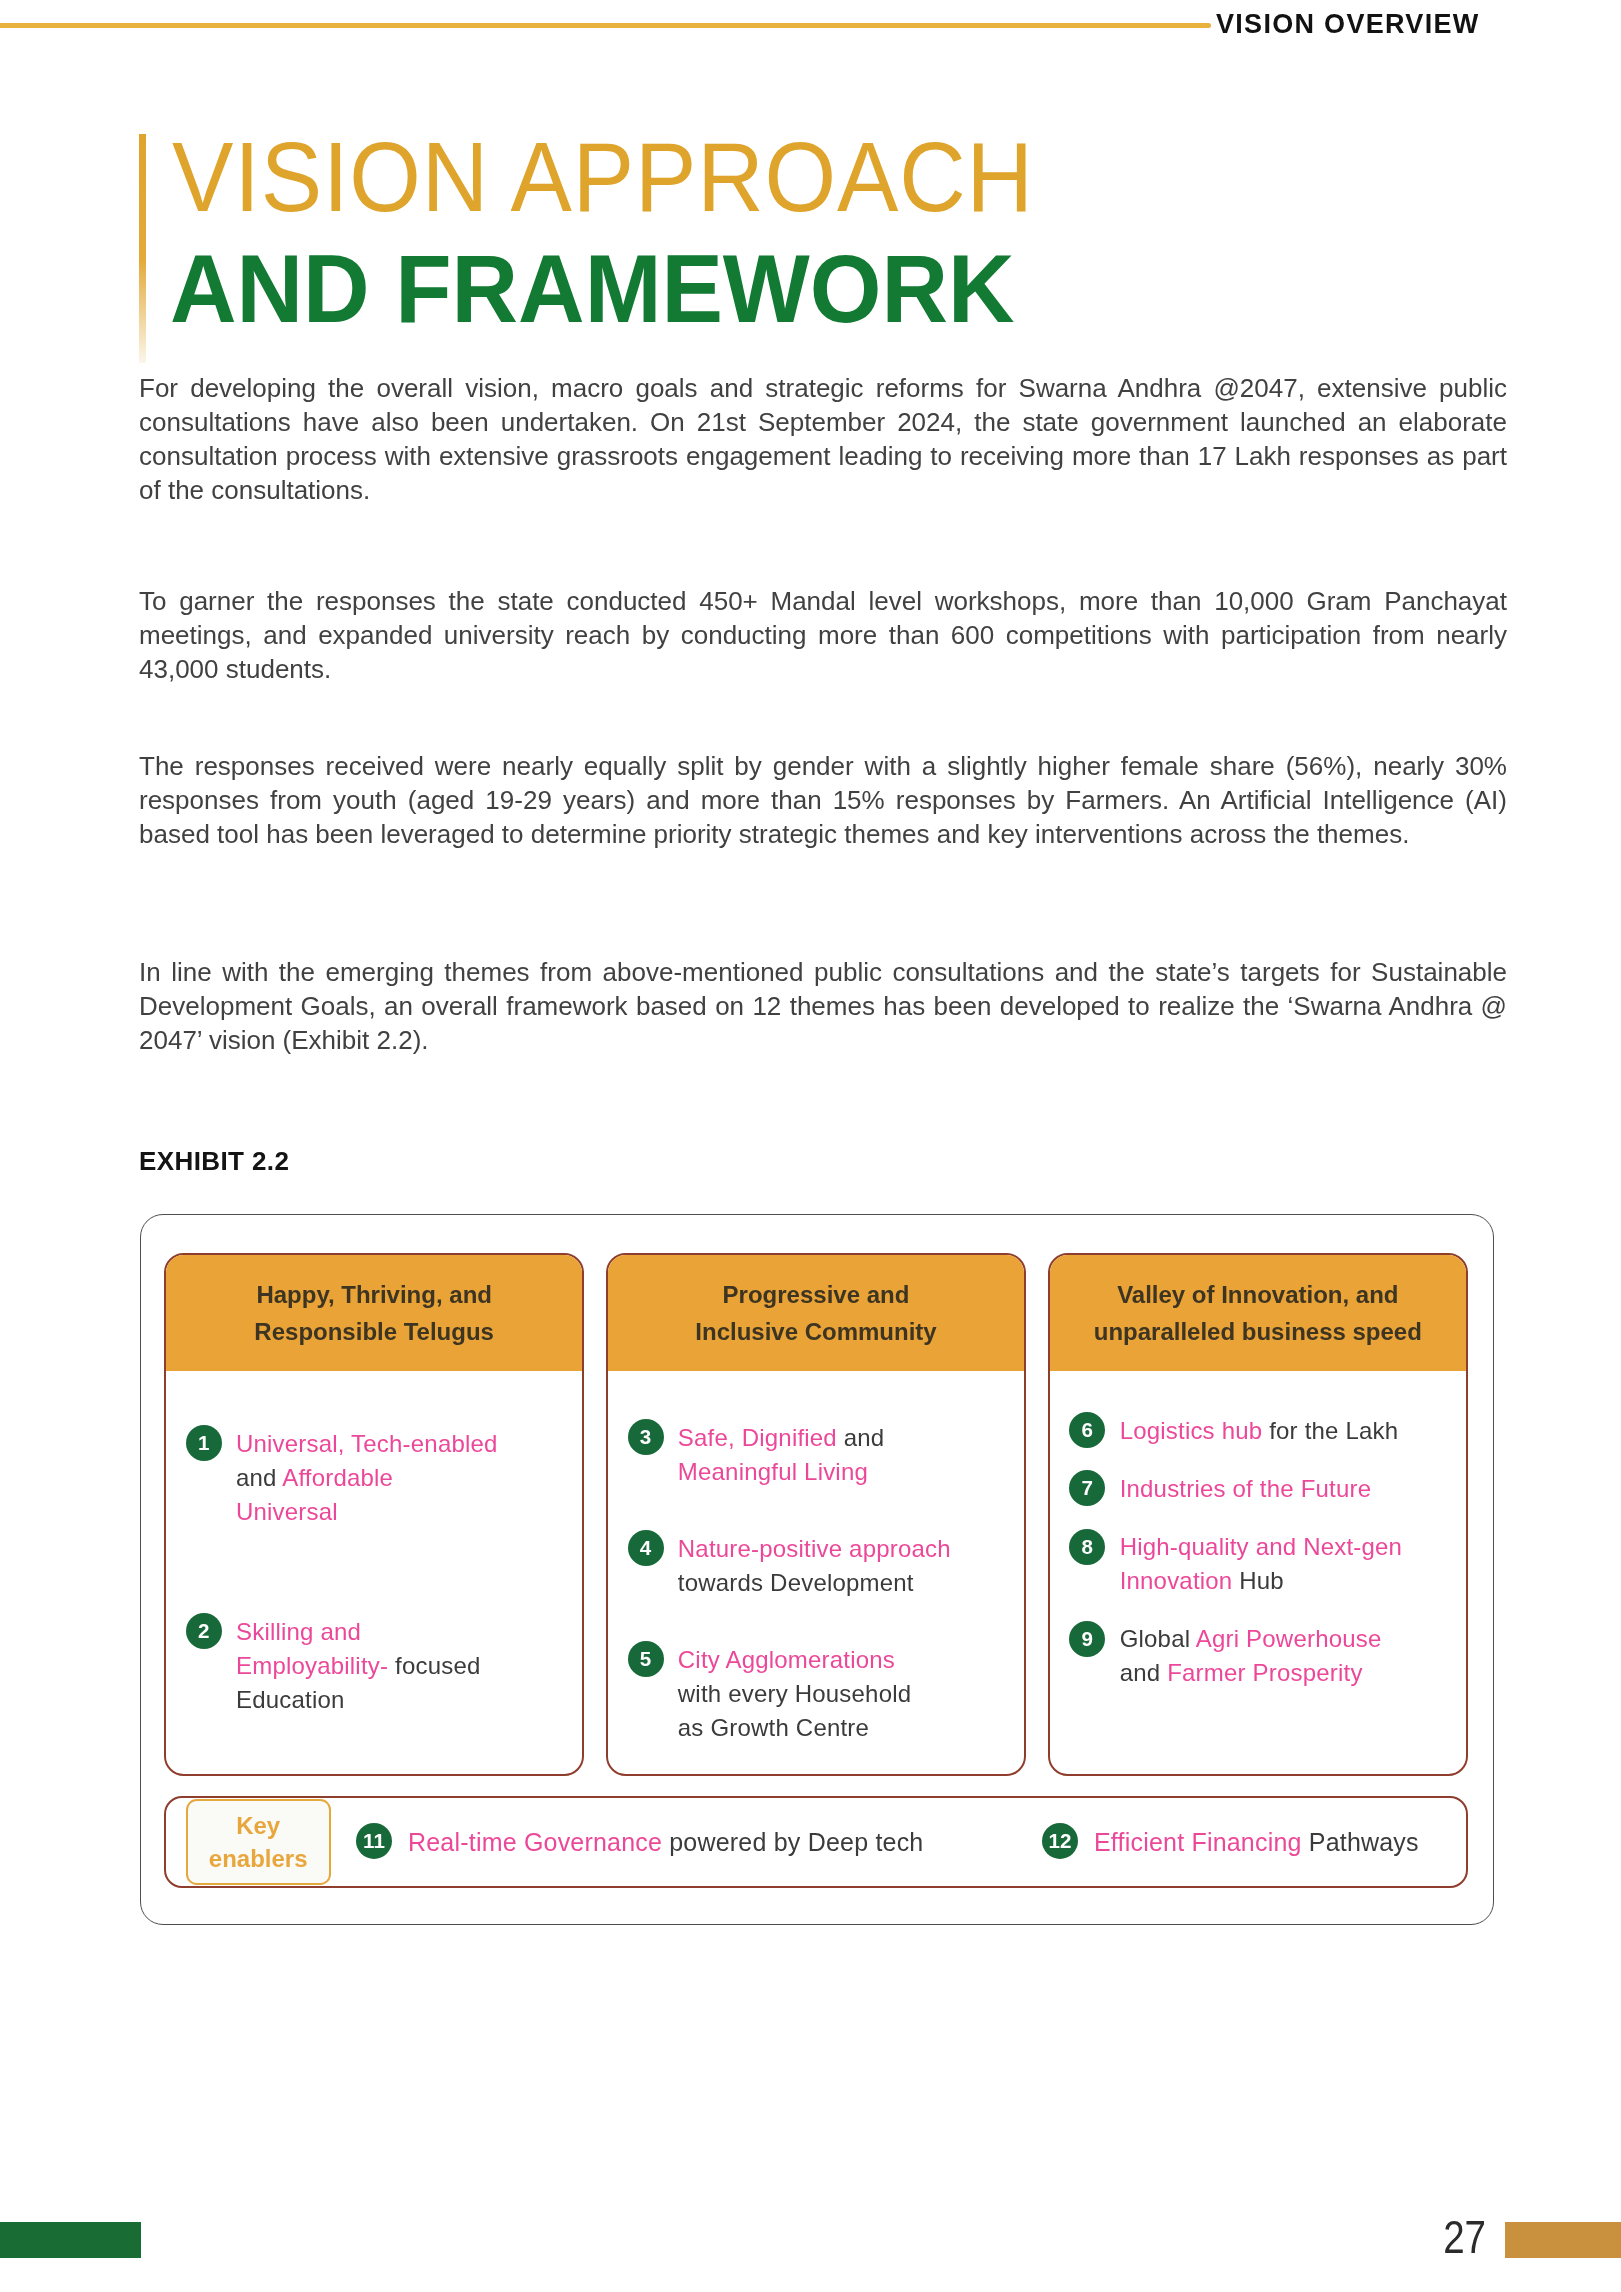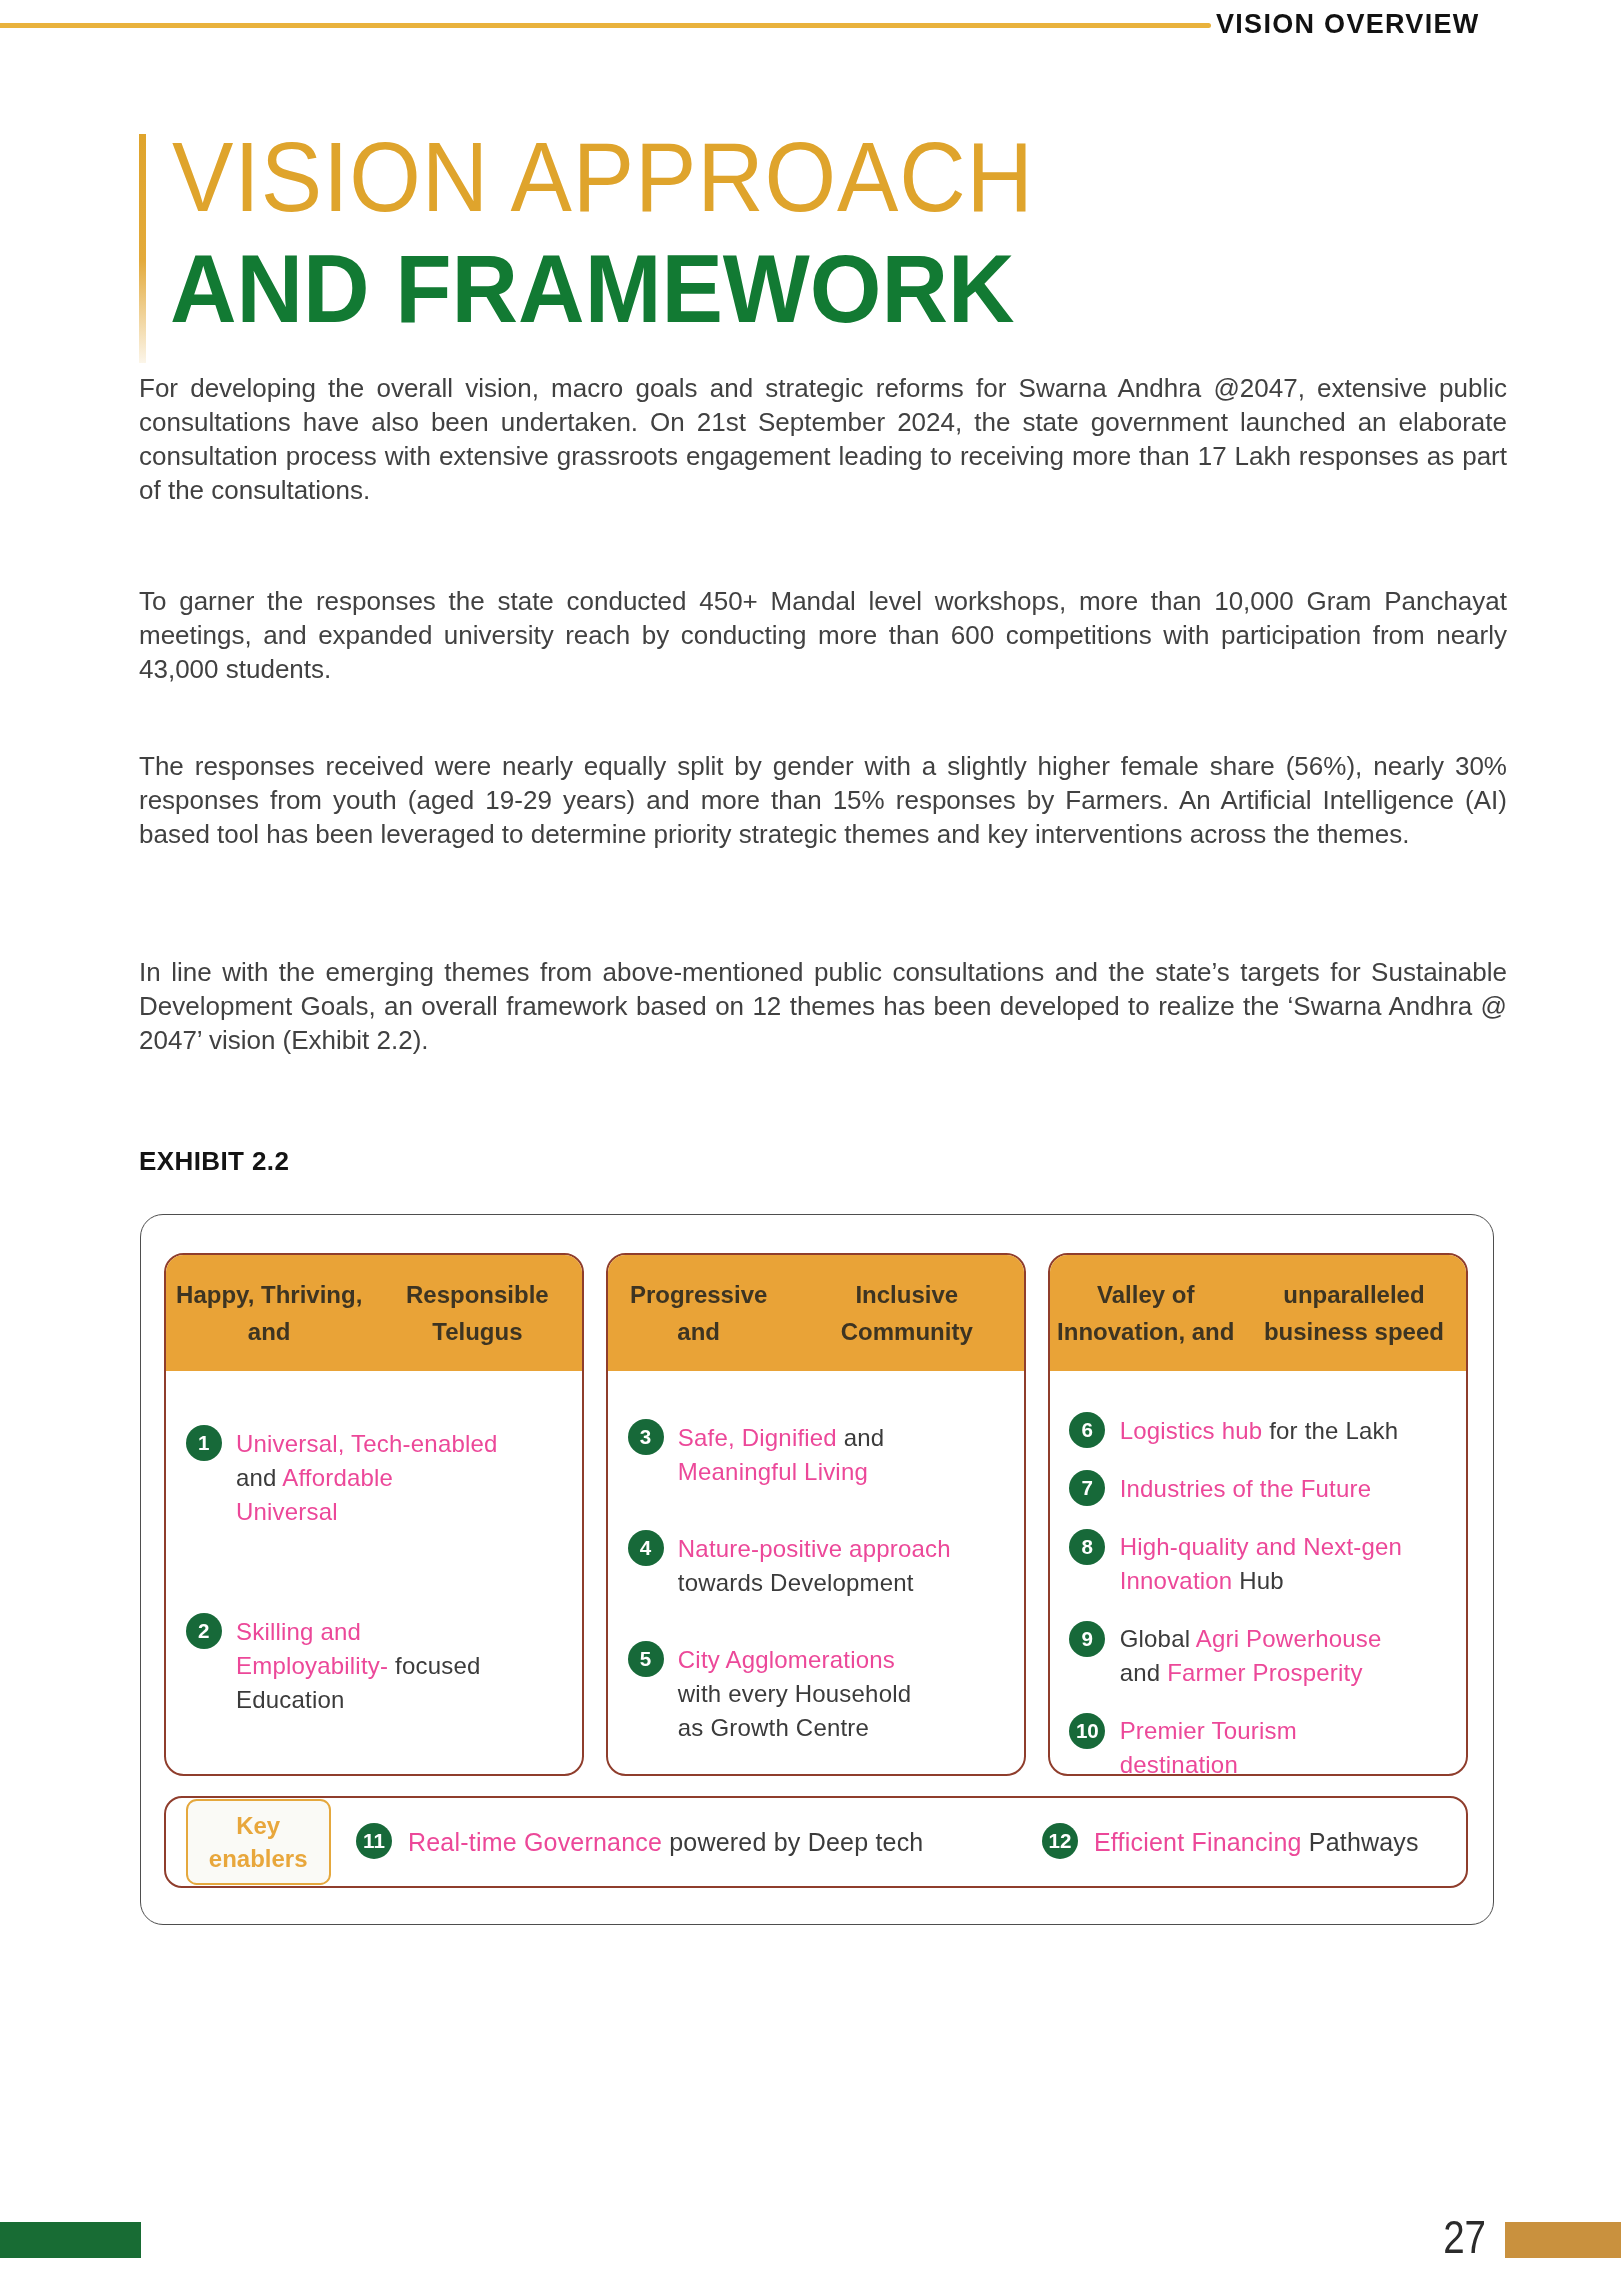--- a/index.html
+++ b/index.html
@@ -26,21 +26,21 @@
     line-height:34px; color:#414141; text-align:justify; }
   .p1{top:371px}.p2{top:584px}.p3{top:749px}.p4{top:955px}
   
   .exhibit-label { position:absolute; left:139px; top:1146px; font-size:26px;
     font-weight:700; letter-spacing:0.4px; color:#141414; }
   .exhibit-box { position:absolute; left:140px; top:1214px; width:1354px; height:711px;
     border:1.8px solid #4E4E4E; border-radius:23px; background:#fff; box-sizing:border-box; }
   .fw-cols { position:absolute; left:23px; top:38px; width:1304px; display:flex; gap:21.5px; }
   .fw-col { flex:1; height:523px; border:2.2px solid #8F3D2C; border-radius:19.7px;
     background:#fff; overflow:hidden; box-sizing:border-box; }
-  .fw-col-header { height:116px; background:#E9A337; display:flex; flex-direction:row;
+  .fw-col-header { height:116px; background:#E9A337; display:flex; flex-direction:column;
     justify-content:center; align-items:center; font-size:24px; font-weight:600;
     color:#3D3422; line-height:37px; text-align:center; }
   .fw-col-body { display:flex; flex-direction:column; }
   .col-0 .fw-col-body { padding-top:56px; row-gap:86px; }
   .col-1 .fw-col-body { padding-top:50px; row-gap:43px; }
   .col-2 .fw-col-body { padding-top:43px; row-gap:24px; }
   .fw-item { display:flex; align-items:flex-start; padding-left:19.7px; padding-right:5.4px;
     column-gap:14.3px; }
   .num-badge { width:36px; height:36px; border-radius:50%; background:#176939; color:#fff;
     font-size:20.6px; font-weight:700; display:flex; align-items:center; justify-content:center;
@@ -167,27 +167,20 @@
                 <div class="fw-line"><span class="seg-gold">Innovation</span><span class="seg-dark"> Hub</span></div>
               </div>
             </div>
             <div class="fw-item">
               <div class="num-badge">9</div>
               <div class="fw-item-text">
                 <div class="fw-line"><span class="seg-dark">Global </span><span class="seg-gold">Agri Powerhouse</span></div>
                 <div class="fw-line"><span class="seg-dark">and </span><span class="seg-gold">Farmer Prosperity</span></div>
               </div>
             </div>
-            <div class="fw-item">
-              <div class="num-badge">10</div>
-              <div class="fw-item-text">
-                <div class="fw-line"><span class="seg-gold">Premier Tourism</span></div>
-                <div class="fw-line"><span class="seg-gold">destination</span></div>
-              </div>
-            </div>
           </div>
         </div>
       </div>
     <div class="key-row" id="keyRow">
       <div class="key-box">
         <div>Key</div>
         <div>enablers</div>
       </div>
     <div class="key-item key-item-0">
           <div class="num-badge">11</div>

